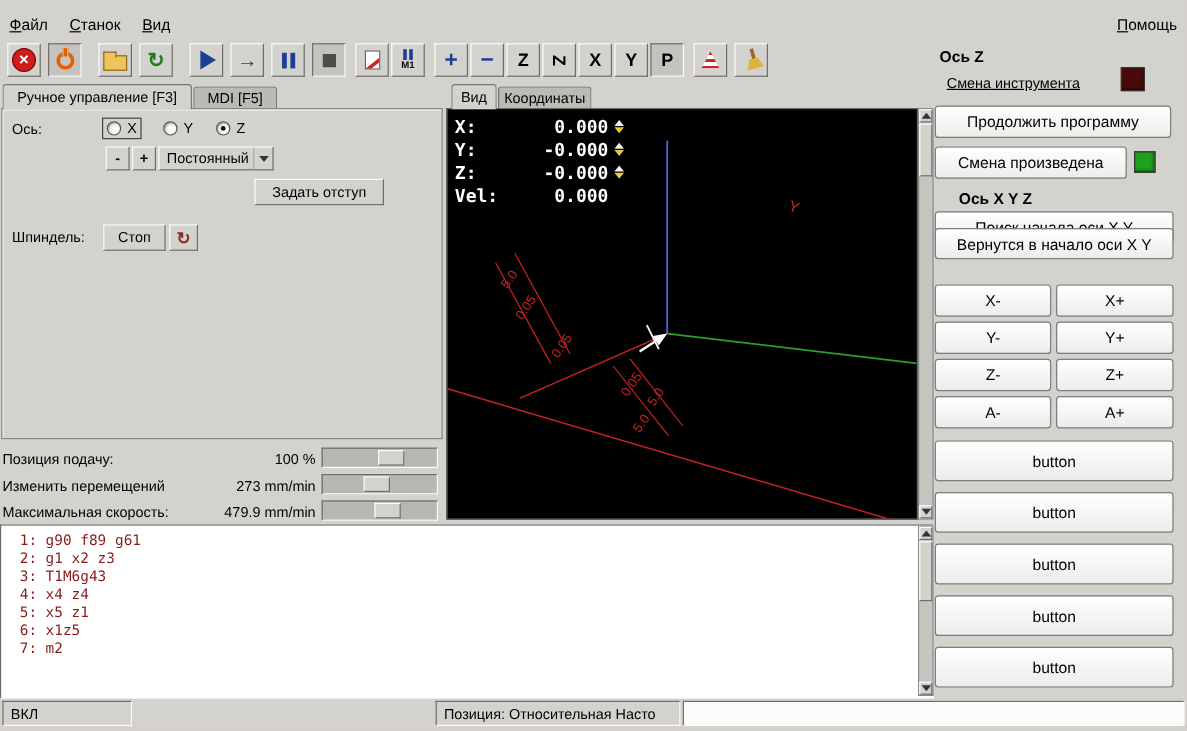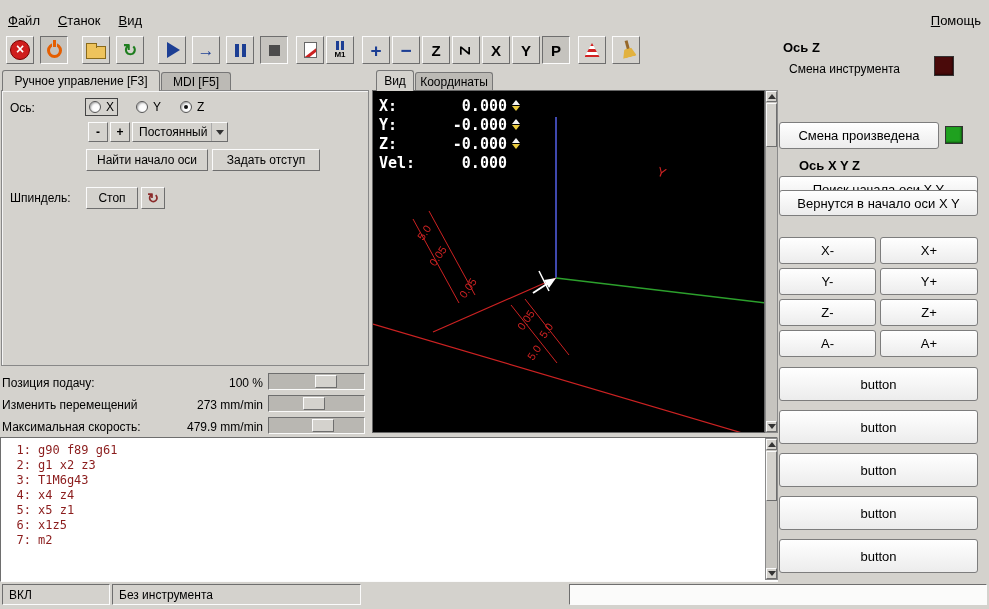--- a/index.html
+++ b/index.html
@@ -77,21 +77,21 @@
 
 .gcode-area{left:0;top:437px;width:778px;height:145px;background:#fff;border:1px solid;border-color:#6e6e6e #fbfbfb #fbfbfb #6e6e6e;padding:5px 16px 0 4px;font-family:"DejaVu Sans Mono",monospace;font-size:12px;color:#8b1c1c;overflow:hidden;}
 .gline{display:flex;height:15px;line-height:15px;}
 .gnum{width:26px;text-align:right;margin-right:7px;}
 
 .scell{top:584px;height:21px;background:#d4d2cd;border:1px solid;border-color:#6e6e6e #fbfbfb #fbfbfb #6e6e6e;display:flex;align-items:center;padding-left:6px;}
 .sfiller{top:584px;height:21px;background:#fbfbfa;border:1px solid;border-color:#6e6e6e #fbfbfb #fbfbfb #6e6e6e;}
 
 .rpanel{left:779px;top:38px;width:210px;height:571px;}
 .phdr{font-weight:bold;font-size:13px;}
-.plabel{font-size:12px;}
+.plabel{font-size:12px;text-decoration:underline;}
 .gbtn{background:linear-gradient(#ffffff,#ececec);border:1px solid #7d7d7d;border-radius:3px;display:flex;align-items:center;justify-content:center;font-size:13px;font-family:inherit;padding:0;}
 .led{border:1px solid #333;box-shadow:inset -1px -1px 2px rgba(0,0,0,.5);}
 svg text{font-family:"Liberation Sans",sans-serif;}
 </style>
 </head>
 <body>
 
 <div id="app">
 
 
@@ -199,23 +199,20 @@
 
     <button class="btn abs" style="left:86px;top:31px;width:20px;height:20px;font-weight:bold">-</button>
     <button class="btn abs" style="left:108px;top:31px;width:20px;height:20px;font-weight:bold">+</button>
     <div class="combo abs" style="left:130px;top:31px;width:96px;height:20px">
       <span>Постоянный</span>
       <span class="arrowbox">
           <span class="tri-dn"></span>
         </span>
     </div>
 
-    <button class="btn abs" style="left:84px;top:58px;width:122px;height:22px">
-      <span>Найти начало оси</span>
-    </button>
     <button class="btn abs" style="left:210px;top:58px;width:108px;height:22px">
       <span>Задать отступ</span>
     </button>
 
     <span class="lbl abs" style="left:8px;top:100px">Шпиндель:</span>
     <button class="btn abs" style="left:84px;top:96px;width:52px;height:22px">
       <span>Стоп</span>
     </button>
     <button class="btn abs" style="left:139px;top:96px;width:24px;height:22px">
       <span style="color:#8a2a2a;font-weight:bold;font-size:14px;line-height:1">↻</span>
@@ -346,28 +343,31 @@
     <div class="varrow" style="top:0">
         <span class="tri-up"></span>
       </div>
     <div class="vthumb" style="top:12px;height:50px"></div>
     <div class="varrow" style="top:129px">
         <span class="tri-dn"></span>
       </div>
   </div>
 
   <div class="scell abs" style="left:2px;width:108px">ВКЛ</div>
-  <div class="scell abs" style="left:112px;width:249px">Без инструмента</div>
+  <div class="scell abs" style="left:363px;width:204px;overflow:hidden;white-space:nowrap">Позиция: Относительная Насто</div>
   <div class="sfiller abs" style="left:569px;width:418px"></div>
 
   <div class="rpanel abs">
     <div class="phdr abs" style="left:4px;top:2px">Ось Z</div>
     <div class="plabel abs" style="left:10px;top:24px">Смена инструмента</div>
     <div class="led abs" style="left:155px;top:18px;width:20px;height:20px;background:#4a0a0a"></div>
 
+    <button class="gbtn abs" style="left:0;top:50px;width:197px;height:27px">
+      <span>Продолжить программу</span>
+    </button>
     <button class="gbtn abs" style="left:0;top:84px;width:160px;height:27px">
       <span>Смена произведена</span>
     </button>
     <div class="led abs" style="left:166px;top:88px;width:18px;height:18px;background:#1fa11f"></div>
 
     <div class="phdr abs" style="left:20px;top:120px">Ось X Y Z</div>
     <button class="gbtn abs" style="left:0;top:138px;width:199px;height:26px">
       <span>Поиск начала оси X Y</span>
     </button>
     <button class="gbtn abs" style="left:0;top:152px;width:199px;height:26px">

